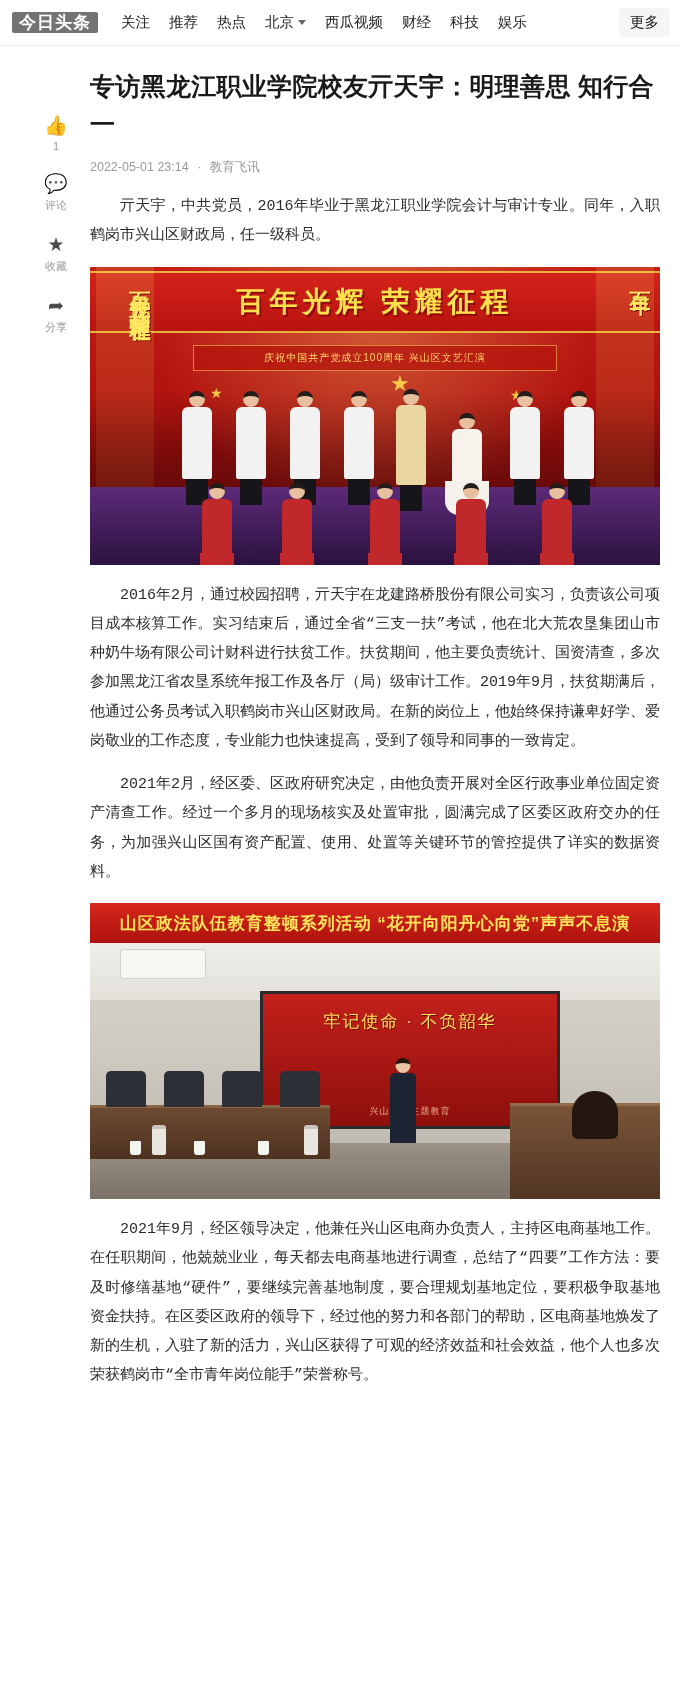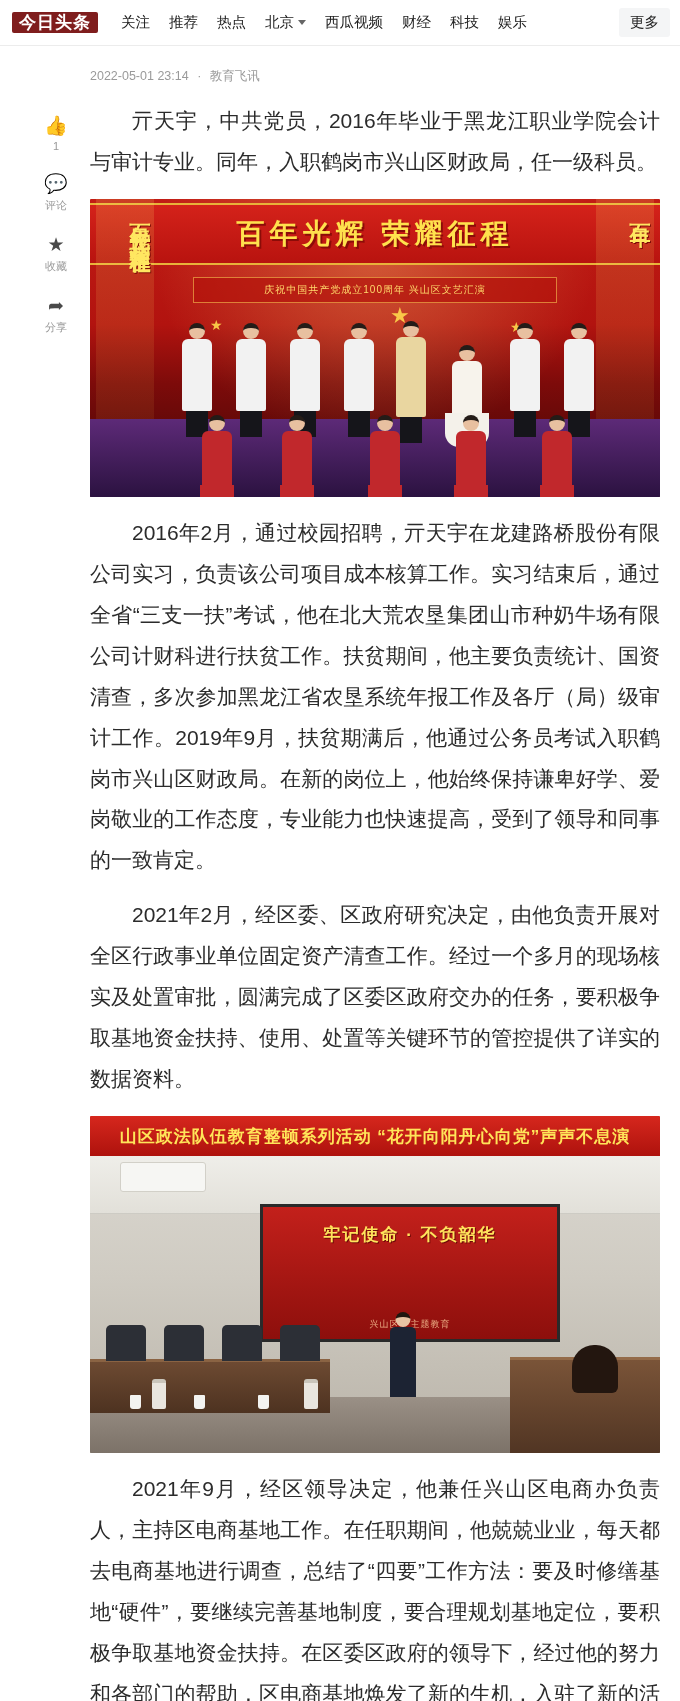--- a/index.html
+++ b/index.html
@@ -19,21 +19,21 @@
   .topbar {
     height: 46px;
     display: flex;
     align-items: center;
     border-bottom: 1px solid #ececec;
     background: #fff;
     padding-left: 12px;
     padding-right: 6px;
   }
   .logo {
-    background: #7f1d1d;
+    background: #737373;
     color: #fff;
     font-size: 17px;
     font-weight: bold;
     padding: 0 7px;
     letter-spacing: 1px;
     border-radius: 2px;
     white-space: nowrap;
     line-height: 1.25;
   }
   .nav {
@@ -117,26 +117,27 @@
     letter-spacing: 0.3px;
     margin: 0 0 16px 0;
   }
   .meta {
     font-size: 12.5px;
     color: #9a9a9a;
     margin-bottom: 16px;
   }
   .meta .dot { margin: 0 5px; }
   p.para {
-    font-size: 21px;
+    font-size: 15px;
     line-height: 1.95;
     color: #2b2b2b;
     margin: 0 0 14px 0;
     text-indent: 2em;
     text-align: justify;
+    font-family: Liberation Mono, monospace;
   }
 
   
   .figure { margin: 16px 0 16px 0; }
   .photo {
     width: 100%;
     position: relative;
     overflow: hidden;
     border-radius: 1px;
   }
@@ -205,21 +206,21 @@
   .p-dress {
     position: absolute; left: 50%; transform: translateX(-50%); bottom: -30px;
     width: 44px; height: 34px; background: #f4f1ea; border-radius: 0 0 14px 14px;
   }
   .star {
     position: absolute; color: #ffd84d; font-size: 14px; opacity: .9;
   }
 
   
   .photo2 {
-    height: 337px;
+    height: 296px;
     background: linear-gradient(#dedbd4 0%, #cfcbc2 48%, #b9b3a8 100%);
   }
   .banner2 {
     position: absolute; left: 0; right: 0; top: 0; height: 40px;
     background: linear-gradient(#d6271d, #ae120d);
     color: #ffe559; font-size: 17px; font-weight: bold;
     letter-spacing: 1px; display: flex; align-items: center; justify-content: center;
     white-space: nowrap; overflow: hidden;
   }
   .ceiling {
@@ -233,21 +234,21 @@
   }
   .screen {
     position: absolute; left: 170px; top: 88px; width: 300px; height: 138px;
     background: linear-gradient(#c3201b, #8d0f0c);
     border: 3px solid #2a2a2a;
     display: flex; align-items: flex-start; justify-content: center;
     padding-top: 16px;
     overflow: hidden;
   }
   .screen .s-text {
-    color: #ffe35c; font-size: 17px; font-weight: bold; letter-spacing: 2px;
+    color: #ffe35c; font-size: 17px; font-weight: normal; letter-spacing: 2px;
     text-shadow: 1px 1px 0 #6d0a07;
     white-space: nowrap;
   }
   .screen .s-sub {
     position: absolute; bottom: 8px; left: 0; right: 0; text-align: center;
     color: #ffd1a0; font-size: 9px; letter-spacing: 1px; opacity: .8;
   }
   .podium-person {
     position: absolute; left: 300px; bottom: 52px; width: 26px; height: 74px;
     background: #1c2333; border-radius: 5px 5px 0 0;
@@ -327,20 +328,21 @@
       <span class="act-label">收藏</span>
     </div>
     <div class="act">
       <span class="act-glyph">➦</span>
       <span class="act-label">分享</span>
     </div>
   </div>
 
   <div class="article">
 
+    <h1 class="title">专访黑龙江职业学院校友亓天宇：明理善思 知行合一</h1>
 
     <div class="meta">
       <span>2022-05-01 23:14</span>
       <span class="dot">·</span>
       <span>教育飞讯</span>
     </div>
 
     <p class="para">亓天宇，中共党员，2016年毕业于黑龙江职业学院会计与审计专业。同年，入职鹤岗市兴山区财政局，任一级科员。</p>
 
     <div class="figure">
@@ -437,21 +439,21 @@
           <div class="p-body red" style="height:56px;">
               <span class="p-head"></span>
               <span class="p-skirt"></span>
             </div>
         </div>
         <span class="sr">舞台合唱演出现场</span>
       </div>
     </div>
 
     <p class="para">2016年2月，通过校园招聘，亓天宇在龙建路桥股份有限公司实习，负责该公司项目成本核算工作。实习结束后，通过全省“三支一扶”考试，他在北大荒农垦集团山市种奶牛场有限公司计财科进行扶贫工作。扶贫期间，他主要负责统计、国资清查，多次参加黑龙江省农垦系统年报工作及各厅（局）级审计工作。2019年9月，扶贫期满后，他通过公务员考试入职鹤岗市兴山区财政局。在新的岗位上，他始终保持谦卑好学、爱岗敬业的工作态度，专业能力也快速提高，受到了领导和同事的一致肯定。</p>
-    <p class="para">2021年2月，经区委、区政府研究决定，由他负责开展对全区行政事业单位固定资产清查工作。经过一个多月的现场核实及处置审批，圆满完成了区委区政府交办的任务，要积极争取基地资金扶持、使用、处置等关键环节的管控提供了详实的数据资料。</p>
+    <p class="para">2021年2月，经区委、区政府研究决定，由他负责开展对全区行政事业单位固定资产清查工作。经过一个多月的现场核实及处置审批，圆满完成了区委区政府交办的任务，为加强兴山区国有资产配置、使用、处置等关键环节的管控提供了详实的数据资料。</p>
 
     <div class="figure">
       <div class="photo photo2">
         <div class="banner2">山区政法队伍教育整顿系列活动 “花开向阳丹心向党”声声不息演</div>
         <div class="ceiling"></div>
         <div class="ac"></div>
 
         <div class="screen">
           <span class="s-text">牢记使命 · 不负韶华</span>
           <span class="s-sub">兴山区 · 主题教育</span>

